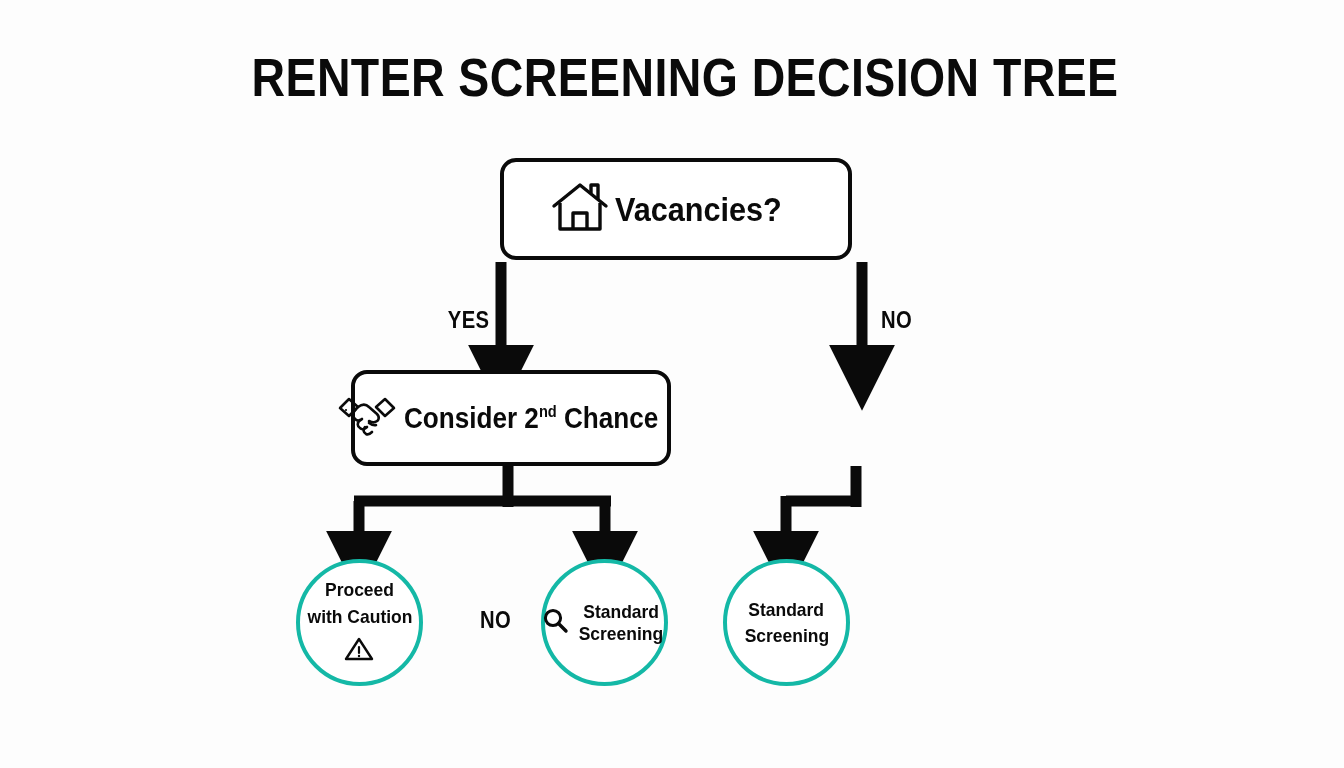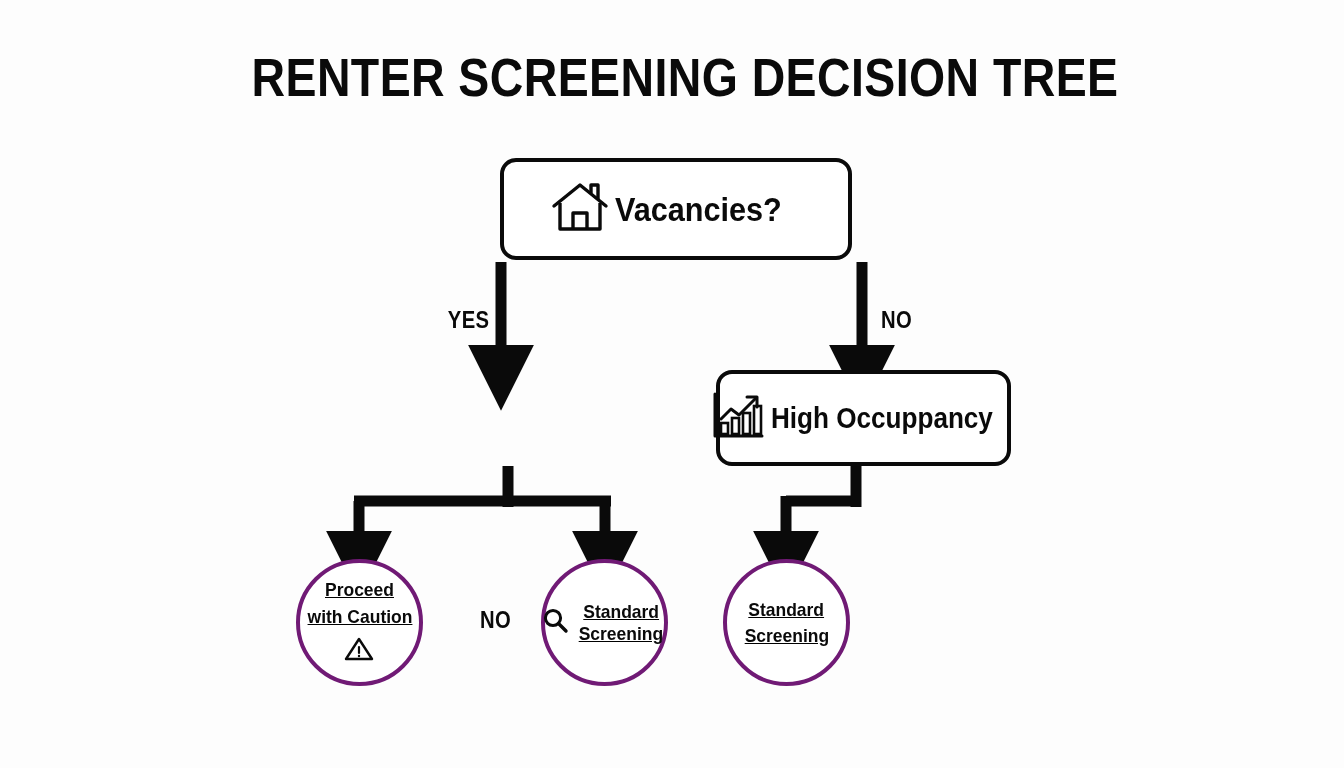--- a/index.html
+++ b/index.html
@@ -71,27 +71,26 @@
     vertical-align: super;
     line-height: 0;
   }
 
   .node-icon { display: block; flex: none; }
 
   
   .leaf-circle {
     position: absolute;
     box-sizing: border-box;
-    border: 4px solid #701a75;
+    border: 4px solid #14b8a6;
     border-radius: 50%;
     background: #ffffff;
     display: flex;
     align-items: center;
     justify-content: center;
-    text-decoration: underline;
   }
   .leaf-inner {
     display: flex;
     align-items: center;
     justify-content: center;
     gap: 5px;
     text-align: center;
   }
   .leaf-text {
     font-family: "Liberation Sans", sans-serif;
@@ -177,43 +176,41 @@
           <path d="M3 25 L29 4 L55 25" fill="none" stroke="#0a0a0a" stroke-width="3.4" stroke-linecap="round" stroke-linejoin="round"></path>
           <path d="M9 22 L9 48 L49 48 L49 22" fill="none" stroke="#0a0a0a" stroke-width="3.4" stroke-linejoin="round"></path>
           <path d="M22 48 L22 32 L36 32 L36 48" fill="none" stroke="#0a0a0a" stroke-width="3.4" stroke-linejoin="round"></path>
           <path d="M40 12 L40 4 L47 4 L47 18" fill="none" stroke="#0a0a0a" stroke-width="3.4" stroke-linejoin="round"></path>
         </svg>
       </span>
       <span class="node-label">Vacancies?</span>
     </div>
   </div>
 
-
-  <div class="node-box" id="node-high-occupancy" style="left:703px; top:370px; width:295px; height:96px;">
+  <div class="node-box" id="node-second-chance" style="left:338px; top:370px; width:320px; height:96px;">
     <div class="node-inner">
       <span class="node-icon">
-        <svg width="56" height="50" viewBox="0 0 56 50" xmlns="http://www.w3.org/2000/svg">
-          <g stroke="#0a0a0a" stroke-width="3" fill="none" stroke-linecap="round" stroke-linejoin="round">
-            <path d="M6 3 L6 45 L53 45"></path>
+        <svg width="62" height="46" viewBox="0 0 62 46" xmlns="http://www.w3.org/2000/svg">
+          <g fill="none" stroke="#0a0a0a" stroke-width="2.6" stroke-linecap="round" stroke-linejoin="round">
+            <path d="M4 15 L13 6 L22 14 L13 23 Z"></path>
+            <path d="M58 15 L49 6 L40 14 L49 23 Z"></path>
+            <path d="M22 14 C26 11, 30 11, 33 14 L41 21 C44 24, 43 28, 39 29
+                     C37 30, 35 29, 33 28"></path>
+            <path d="M20 16 C17 19, 16 23, 19 26 C21 28, 24 28, 26 26"></path>
+            <path d="M24 27 C21 30, 21 33, 24 35 C26 37, 29 36, 31 34"></path>
+            <path d="M29 34 C27 37, 27 39, 30 41 C32 42, 34 41, 36 39"></path>
+            <path d="M33 30 C36 32, 38 33, 40 32"></path>
+            <circle cx="10" cy="17" r="1.1" fill="#0a0a0a" stroke="none"></circle>
           </g>
-          <g fill="none" stroke="#0a0a0a" stroke-width="2.6">
-            <rect x="12" y="32" width="7" height="11"></rect>
-            <rect x="23" y="27" width="7" height="16"></rect>
-            <rect x="34" y="22" width="7" height="21"></rect>
-            <rect x="45" y="15" width="7" height="28"></rect>
-          </g>
-          <g stroke="#0a0a0a" stroke-width="3" fill="none" stroke-linecap="round" stroke-linejoin="round">
-            <path d="M12 28 L22 18 L30 24 L47 7"></path>
-            <path d="M38 6 L48 6 L48 16"></path>
-          </g>
-        </svg>
-      </span>
-      <span class="node-label">High Occuppancy</span>
-    </div>
-  </div>
+        </svg>
+      </span>
+      <span class="node-label"><span>Consider 2</span><sup>nd</sup><span> Chance</span></span>
+    </div>
+  </div>
+
 
   <div class="leaf-circle" style="left:283px; top:559px; width:127px; height:127px;">
     <div class="leaf-inner leaf-col">
       <div class="leaf-text">Proceed</div>
       <div class="leaf-text">with Caution</div>
       <span class="node-icon" style="margin-top:4px;">
         <svg width="30" height="26" viewBox="0 0 30 26" xmlns="http://www.w3.org/2000/svg">
           <path d="M15 3 L28 23 L2 23 Z" fill="none" stroke="#0a0a0a" stroke-width="2.4" stroke-linejoin="round"></path>
           <line x1="15" y1="11" x2="15" y2="17" stroke="#0a0a0a" stroke-width="2.2" stroke-linecap="round"></line>
           <circle cx="15" cy="20" r="1.2" fill="#0a0a0a"></circle>

